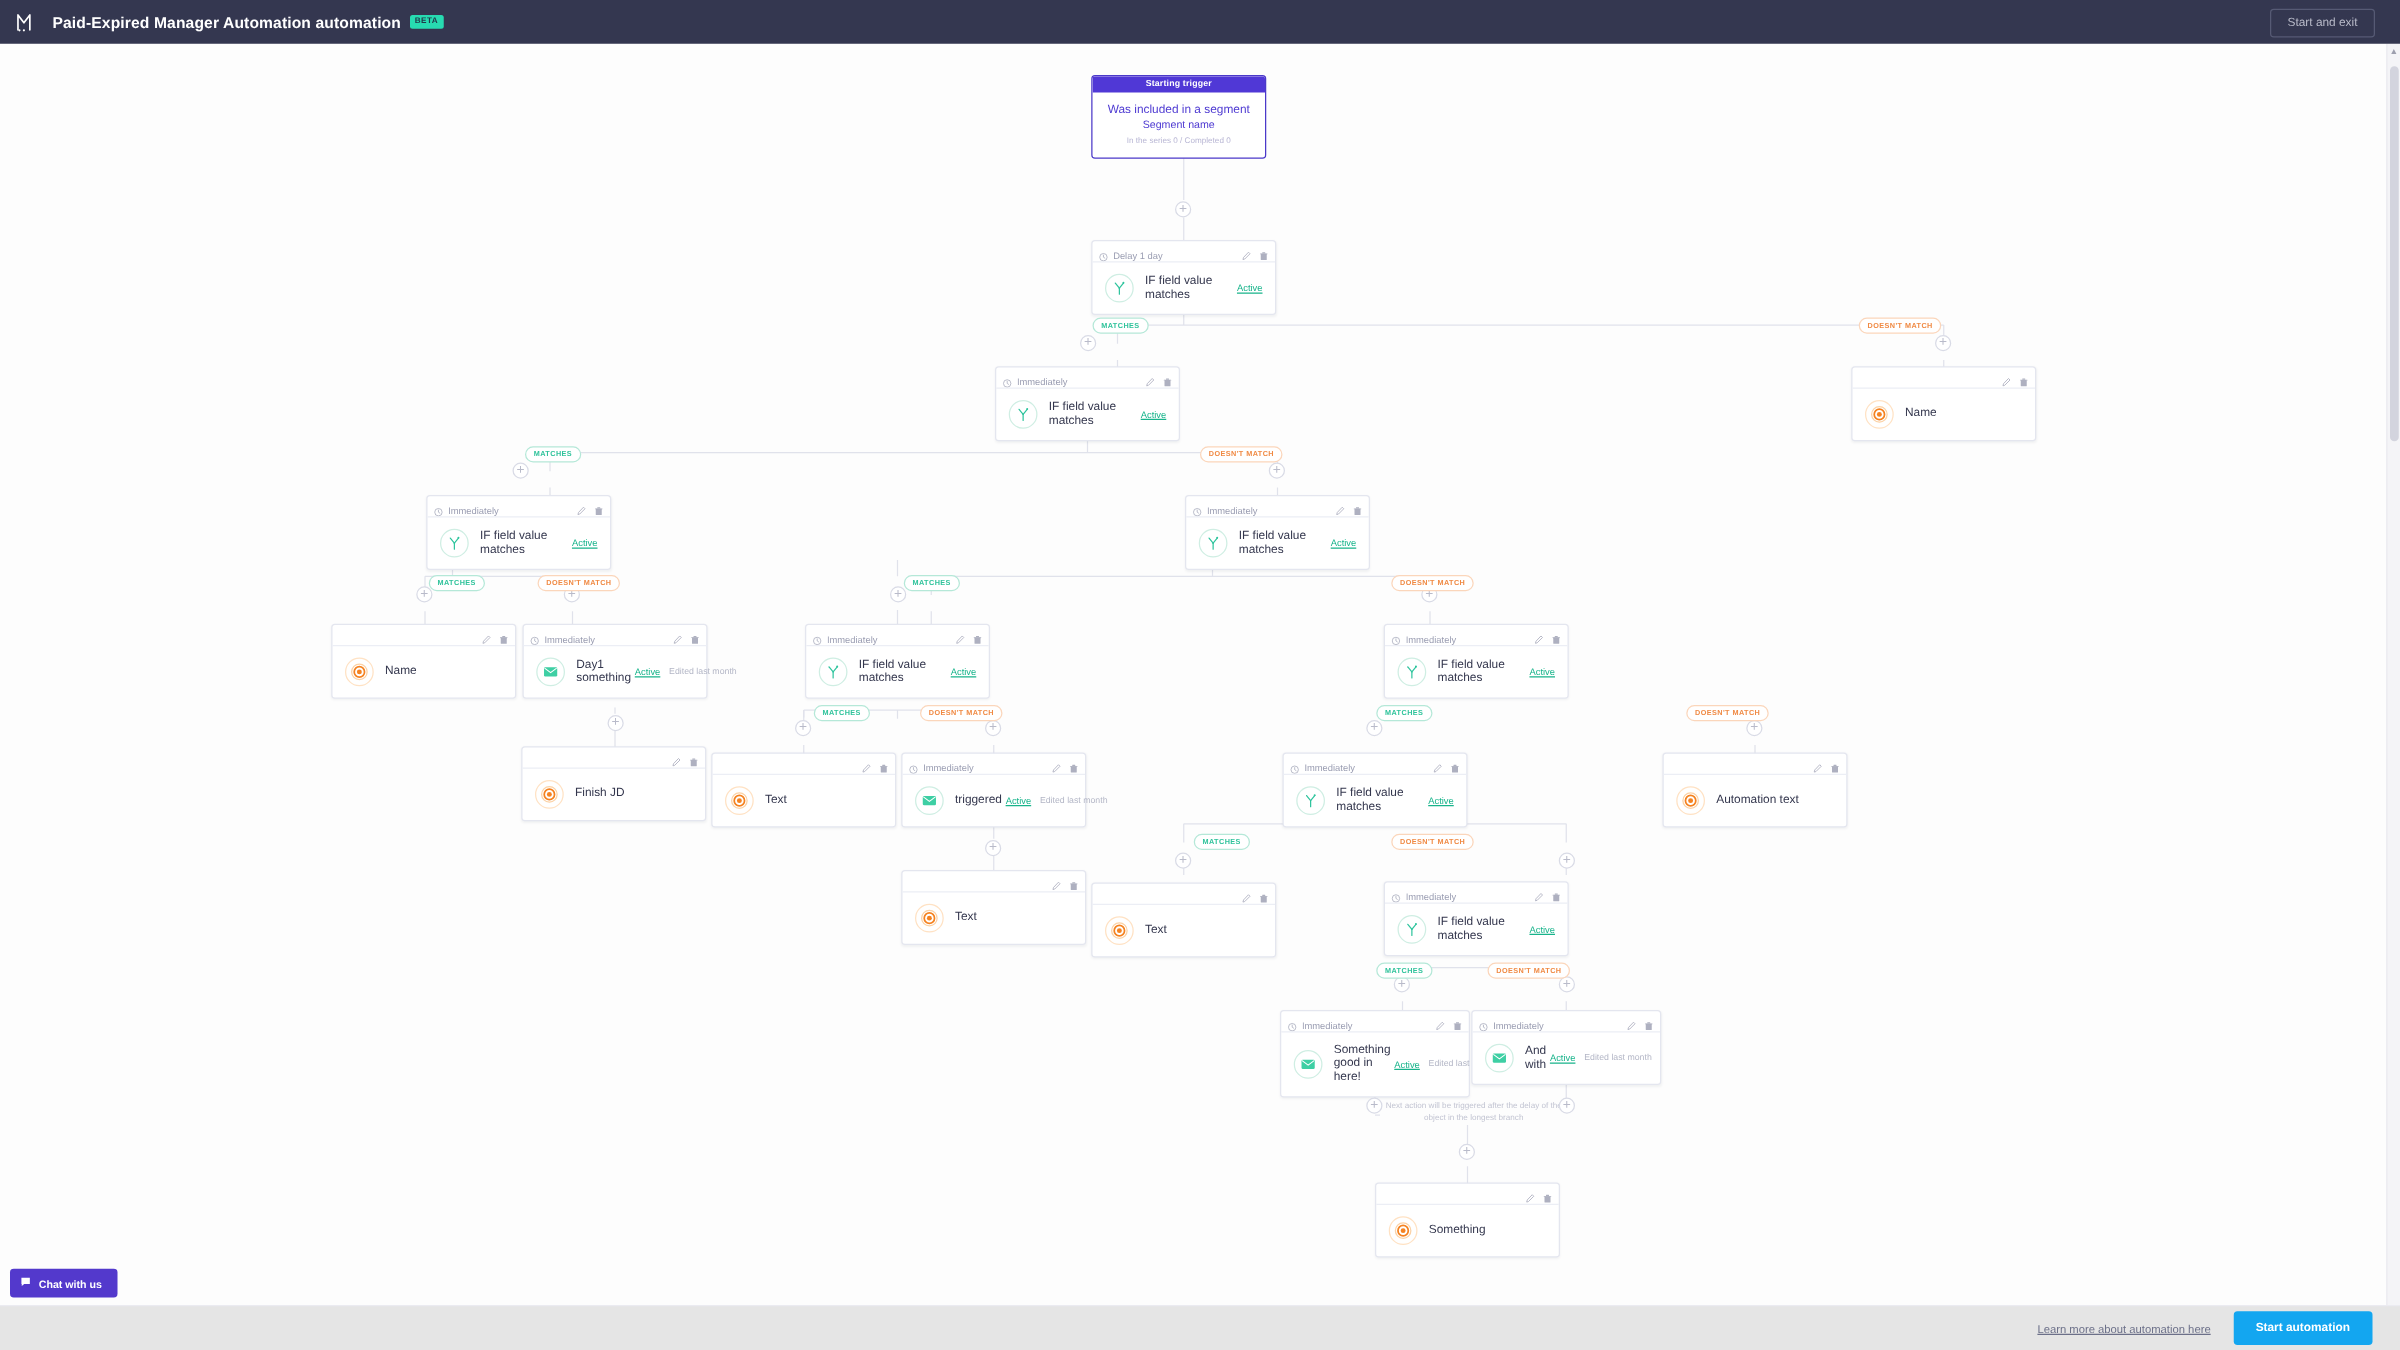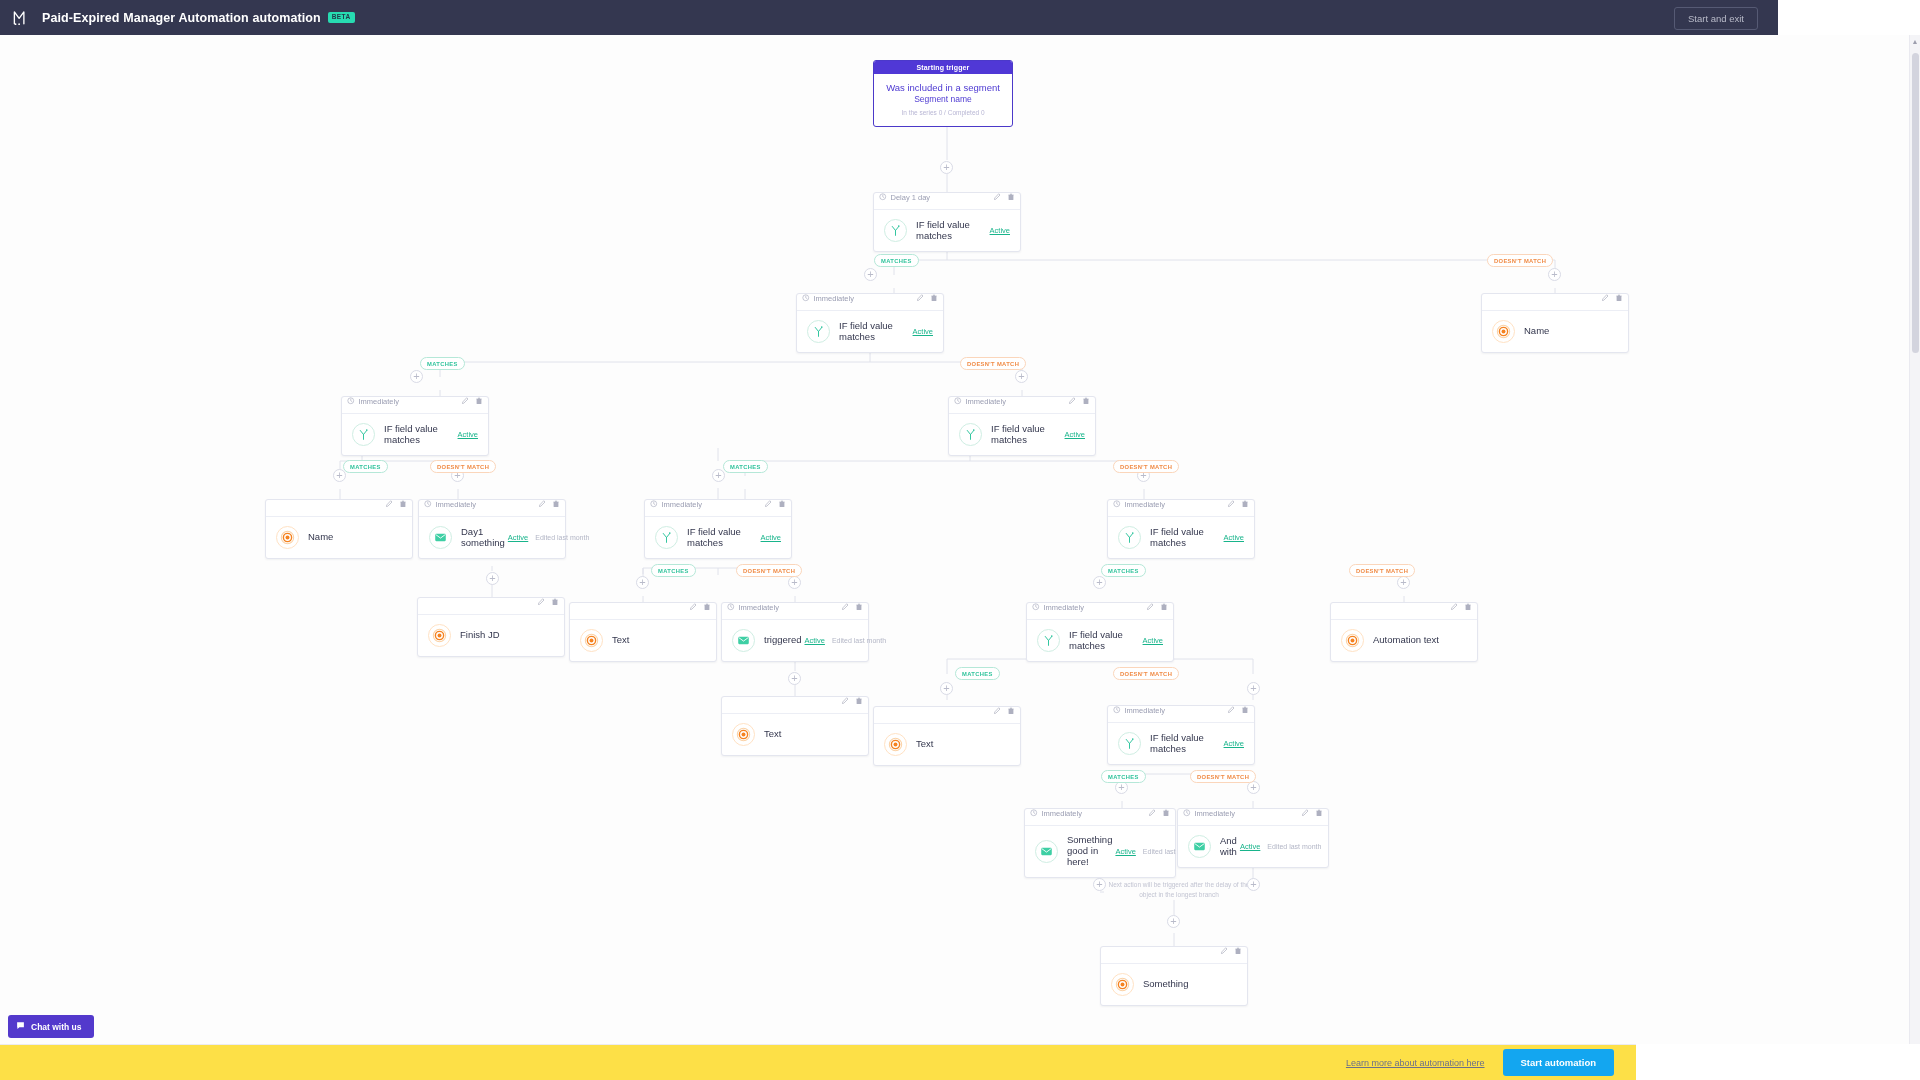--- a/index.html
+++ b/index.html
@@ -7,21 +7,21 @@
   body {
     font-family: "Liberation Sans", sans-serif;
     background:#ffffff;
     color:#2f3248;
     font-size:12px;
     position:relative;
   }
 
   
   .topbar {
-    position:absolute; left:0; top:0; width:1778px; height:35px;
+    position:absolute; left:0; top:0; width:1920px; height:35px;
     background:#343750; display:flex; align-items:center; z-index:60;
   }
   .logo { width:42px; display:flex; justify-content:center; align-items:center; }
   .logo svg { display:block; }
   .app-title {
     color:#ffffff; font-size:12.5px; font-weight:bold; letter-spacing:.1px;
     display:flex; align-items:center; gap:7px;
   }
   .beta-badge {
     background:#27dbb1; color:#20394a; font-size:6.5px; font-weight:bold;
@@ -41,21 +41,21 @@
   }
   .edges { position:absolute; left:0; top:0; width:1920px; height:1009px; }
 
   
   .node {
     position:absolute; background:#ffffff; border:1px solid #e4e6ef;
     border-radius:3px; box-shadow:0 1px 2px rgba(40,44,70,.06);
   }
   .node-head {
     height:17px; border-bottom:1px solid #eceef5; display:flex;
-    align-items:flex-start; padding:0 5px; gap:4px;
+    align-items:flex-end; padding:0 5px; gap:4px;
   }
   .node-head .clock { flex:0 0 auto; display:flex; align-items:center; }
   .node-head .when {
     font-size:7.5px; color:#9a9db2; flex:1 1 auto; white-space:nowrap;
     overflow:hidden;
   }
   .node-head .acts { display:flex; gap:6px; align-items:center; }
   .icon-btn { cursor:pointer; display:flex; align-items:center; opacity:.75; }
   .node-body { display:flex; align-items:center; gap:9px; padding:9px 10px; }
   .node-text { display:flex; flex-direction:row; gap:3px; }
@@ -116,22 +116,22 @@
     background:#f4f4f7; border-left:1px solid #eaeaf0; z-index:50;
   }
   .scroll-arrow { text-align:center; font-size:7px; color:#9d9fae; padding-top:3px; }
   .scroll-thumb {
     position:absolute; left:2px; top:18px; width:7px; height:300px;
     background:#d3d4de; border-radius:4px;
   }
 
   
   .footer {
-    position:absolute; left:0; bottom:0; width:1636px; height:36px;
-    background:#fde047; border-top:1px solid #ebebf1; z-index:60;
+    position:absolute; left:0; bottom:0; width:1920px; height:36px;
+    background:#e5e5e5; border-top:1px solid #ebebf1; z-index:60;
     display:flex; align-items:center; justify-content:flex-end; gap:18px;
     padding-right:22px;
   }
   .foot-link {
     font-size:9px; color:#6c7089; text-decoration:underline; cursor:pointer;
   }
   .start-btn {
     background:#13a6f0; color:#fff; border:none; border-radius:3px;
     font-size:9.5px; font-weight:bold; padding:8px 18px; cursor:pointer;
     font-family:inherit;

